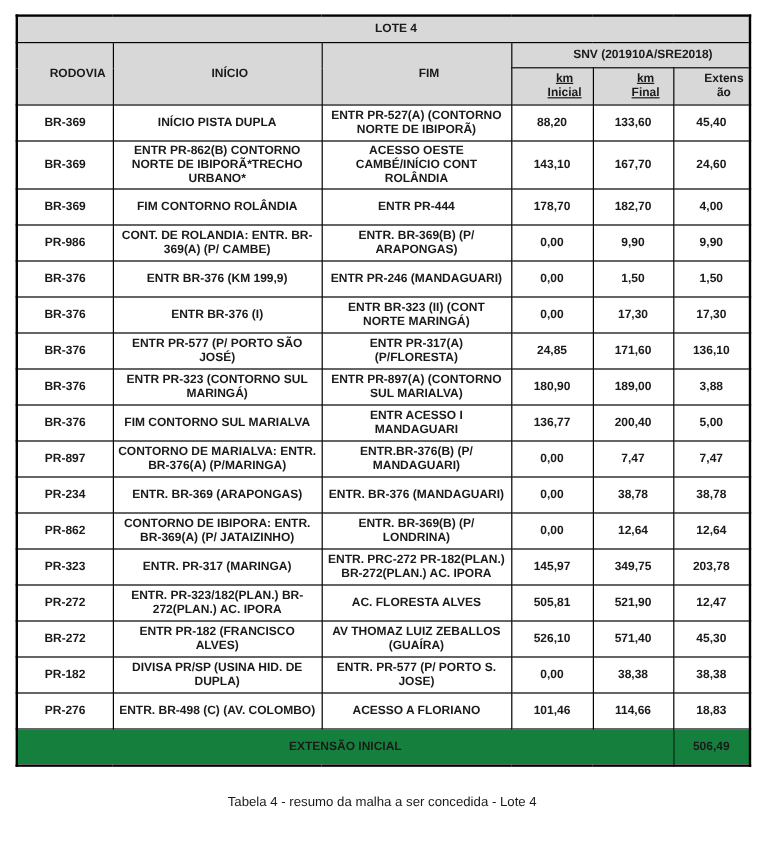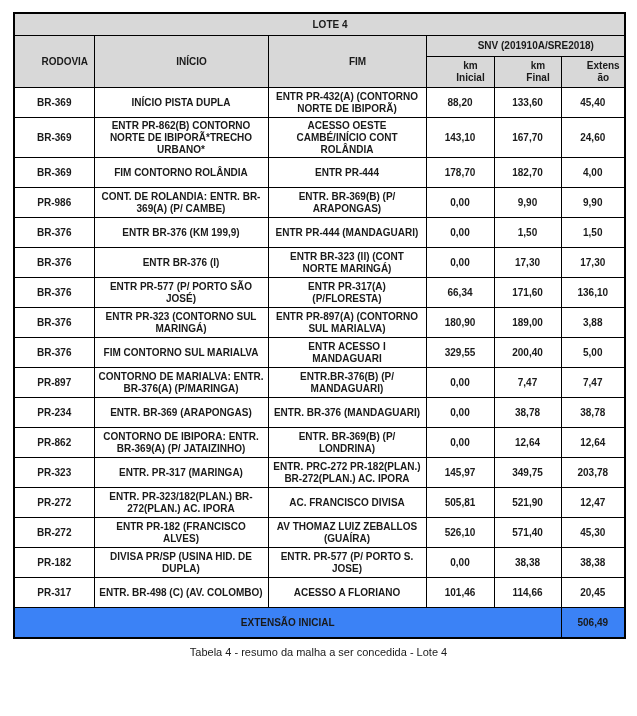--- a/index.html
+++ b/index.html
@@ -35,30 +35,30 @@
     overflow: hidden;
     word-wrap: break-word;
   }
   table.lote thead th {
     background: #d8d8d8;
     padding-left: 25px;
   }
   th.banner { height: 17px; font-size: 10.5px; }
   th.group  { height: 16px; }
   th.sub    { height: 26px; }
-  th.pre    { white-space: pre-line; }
+  th.pre    { white-space: pre-line; text-decoration: underline; }
   tbody td  { height: 25px; background: #ffffff; }
-  tfoot td  { height: 25px; background: #3b82f6; font-size: 10.5px; }
+  tfoot td  { height: 25px; background: #15803d; font-size: 10.5px; }
   .caption {
     width: 611px;
     text-align: center;
     font-size: 11px;
     font-weight: normal;
     color: #1a1a1a;
-    margin-top: 7px;
+    margin-top: 24px;
   }
 </style>
 </head>
 <body>
 
 <div class="page">
   <table class="lote">
     <colgroup>
       <col style="width:80px">
       <col style="width:174px">
@@ -82,21 +82,21 @@
 Inicial</th>
         <th class="sub pre">km
 Final</th>
         <th class="sub">Extensão</th>
       </tr>
     </thead>
     <tbody>
         <tr>
           <td>BR-369</td>
           <td>INÍCIO PISTA DUPLA</td>
-          <td>ENTR PR-432(A) (CONTORNO NORTE DE IBIPORÃ)</td>
+          <td>ENTR PR-527(A) (CONTORNO NORTE DE IBIPORÃ)</td>
           <td>88,20</td>
           <td>133,60</td>
           <td>45,40</td>
         </tr>
         <tr>
           <td>BR-369</td>
           <td>ENTR PR-862(B) CONTORNO NORTE DE IBIPORÃ*TRECHO URBANO*</td>
           <td>ACESSO OESTE CAMBÉ/INÍCIO CONT ROLÂNDIA</td>
           <td>143,10</td>
           <td>167,70</td>
@@ -114,54 +114,54 @@
           <td>PR-986</td>
           <td>CONT. DE ROLANDIA: ENTR. BR-369(A) (P/ CAMBE)</td>
           <td>ENTR. BR-369(B) (P/ ARAPONGAS)</td>
           <td>0,00</td>
           <td>9,90</td>
           <td>9,90</td>
         </tr>
         <tr>
           <td>BR-376</td>
           <td>ENTR BR-376 (KM 199,9)</td>
-          <td>ENTR PR-444 (MANDAGUARI)</td>
+          <td>ENTR PR-246 (MANDAGUARI)</td>
           <td>0,00</td>
           <td>1,50</td>
           <td>1,50</td>
         </tr>
         <tr>
           <td>BR-376</td>
           <td>ENTR BR-376 (I)</td>
           <td>ENTR BR-323 (II) (CONT NORTE MARINGÁ)</td>
           <td>0,00</td>
           <td>17,30</td>
           <td>17,30</td>
         </tr>
         <tr>
           <td>BR-376</td>
           <td>ENTR PR-577 (P/ PORTO SÃO JOSÉ)</td>
           <td>ENTR PR-317(A) (P/FLORESTA)</td>
-          <td>66,34</td>
+          <td>24,85</td>
           <td>171,60</td>
           <td>136,10</td>
         </tr>
         <tr>
           <td>BR-376</td>
           <td>ENTR PR-323 (CONTORNO SUL MARINGÁ)</td>
           <td>ENTR PR-897(A) (CONTORNO SUL MARIALVA)</td>
           <td>180,90</td>
           <td>189,00</td>
           <td>3,88</td>
         </tr>
         <tr>
           <td>BR-376</td>
           <td>FIM CONTORNO SUL MARIALVA</td>
           <td>ENTR ACESSO I MANDAGUARI</td>
-          <td>329,55</td>
+          <td>136,77</td>
           <td>200,40</td>
           <td>5,00</td>
         </tr>
         <tr>
           <td>PR-897</td>
           <td>CONTORNO DE MARIALVA: ENTR. BR-376(A) (P/MARINGA)</td>
           <td>ENTR.BR-376(B) (P/ MANDAGUARI)</td>
           <td>0,00</td>
           <td>7,47</td>
           <td>7,47</td>
@@ -186,21 +186,21 @@
           <td>PR-323</td>
           <td>ENTR. PR-317 (MARINGA)</td>
           <td>ENTR. PRC-272 PR-182(PLAN.) BR-272(PLAN.) AC. IPORA</td>
           <td>145,97</td>
           <td>349,75</td>
           <td>203,78</td>
         </tr>
         <tr>
           <td>PR-272</td>
           <td>ENTR. PR-323/182(PLAN.) BR-272(PLAN.) AC. IPORA</td>
-          <td>AC. FRANCISCO DIVISA</td>
+          <td>AC. FLORESTA ALVES</td>
           <td>505,81</td>
           <td>521,90</td>
           <td>12,47</td>
         </tr>
         <tr>
           <td>BR-272</td>
           <td>ENTR PR-182 (FRANCISCO ALVES)</td>
           <td>AV THOMAZ LUIZ ZEBALLOS (GUAÍRA)</td>
           <td>526,10</td>
           <td>571,40</td>
@@ -208,26 +208,26 @@
         </tr>
         <tr>
           <td>PR-182</td>
           <td>DIVISA PR/SP (USINA HID. DE DUPLA)</td>
           <td>ENTR. PR-577 (P/ PORTO S. JOSE)</td>
           <td>0,00</td>
           <td>38,38</td>
           <td>38,38</td>
         </tr>
         <tr>
-          <td>PR-317</td>
+          <td>PR-276</td>
           <td>ENTR. BR-498 (C) (AV. COLOMBO)</td>
           <td>ACESSO A FLORIANO</td>
           <td>101,46</td>
           <td>114,66</td>
-          <td>20,45</td>
+          <td>18,83</td>
         </tr>
       </tbody>
     <tfoot>
       <tr>
         <td colspan="5">EXTENSÃO INICIAL</td>
         <td>506,49</td>
       </tr>
     </tfoot>
   </table>
   <div class="caption">Tabela 4 - resumo da malha a ser concedida - Lote 4</div>

